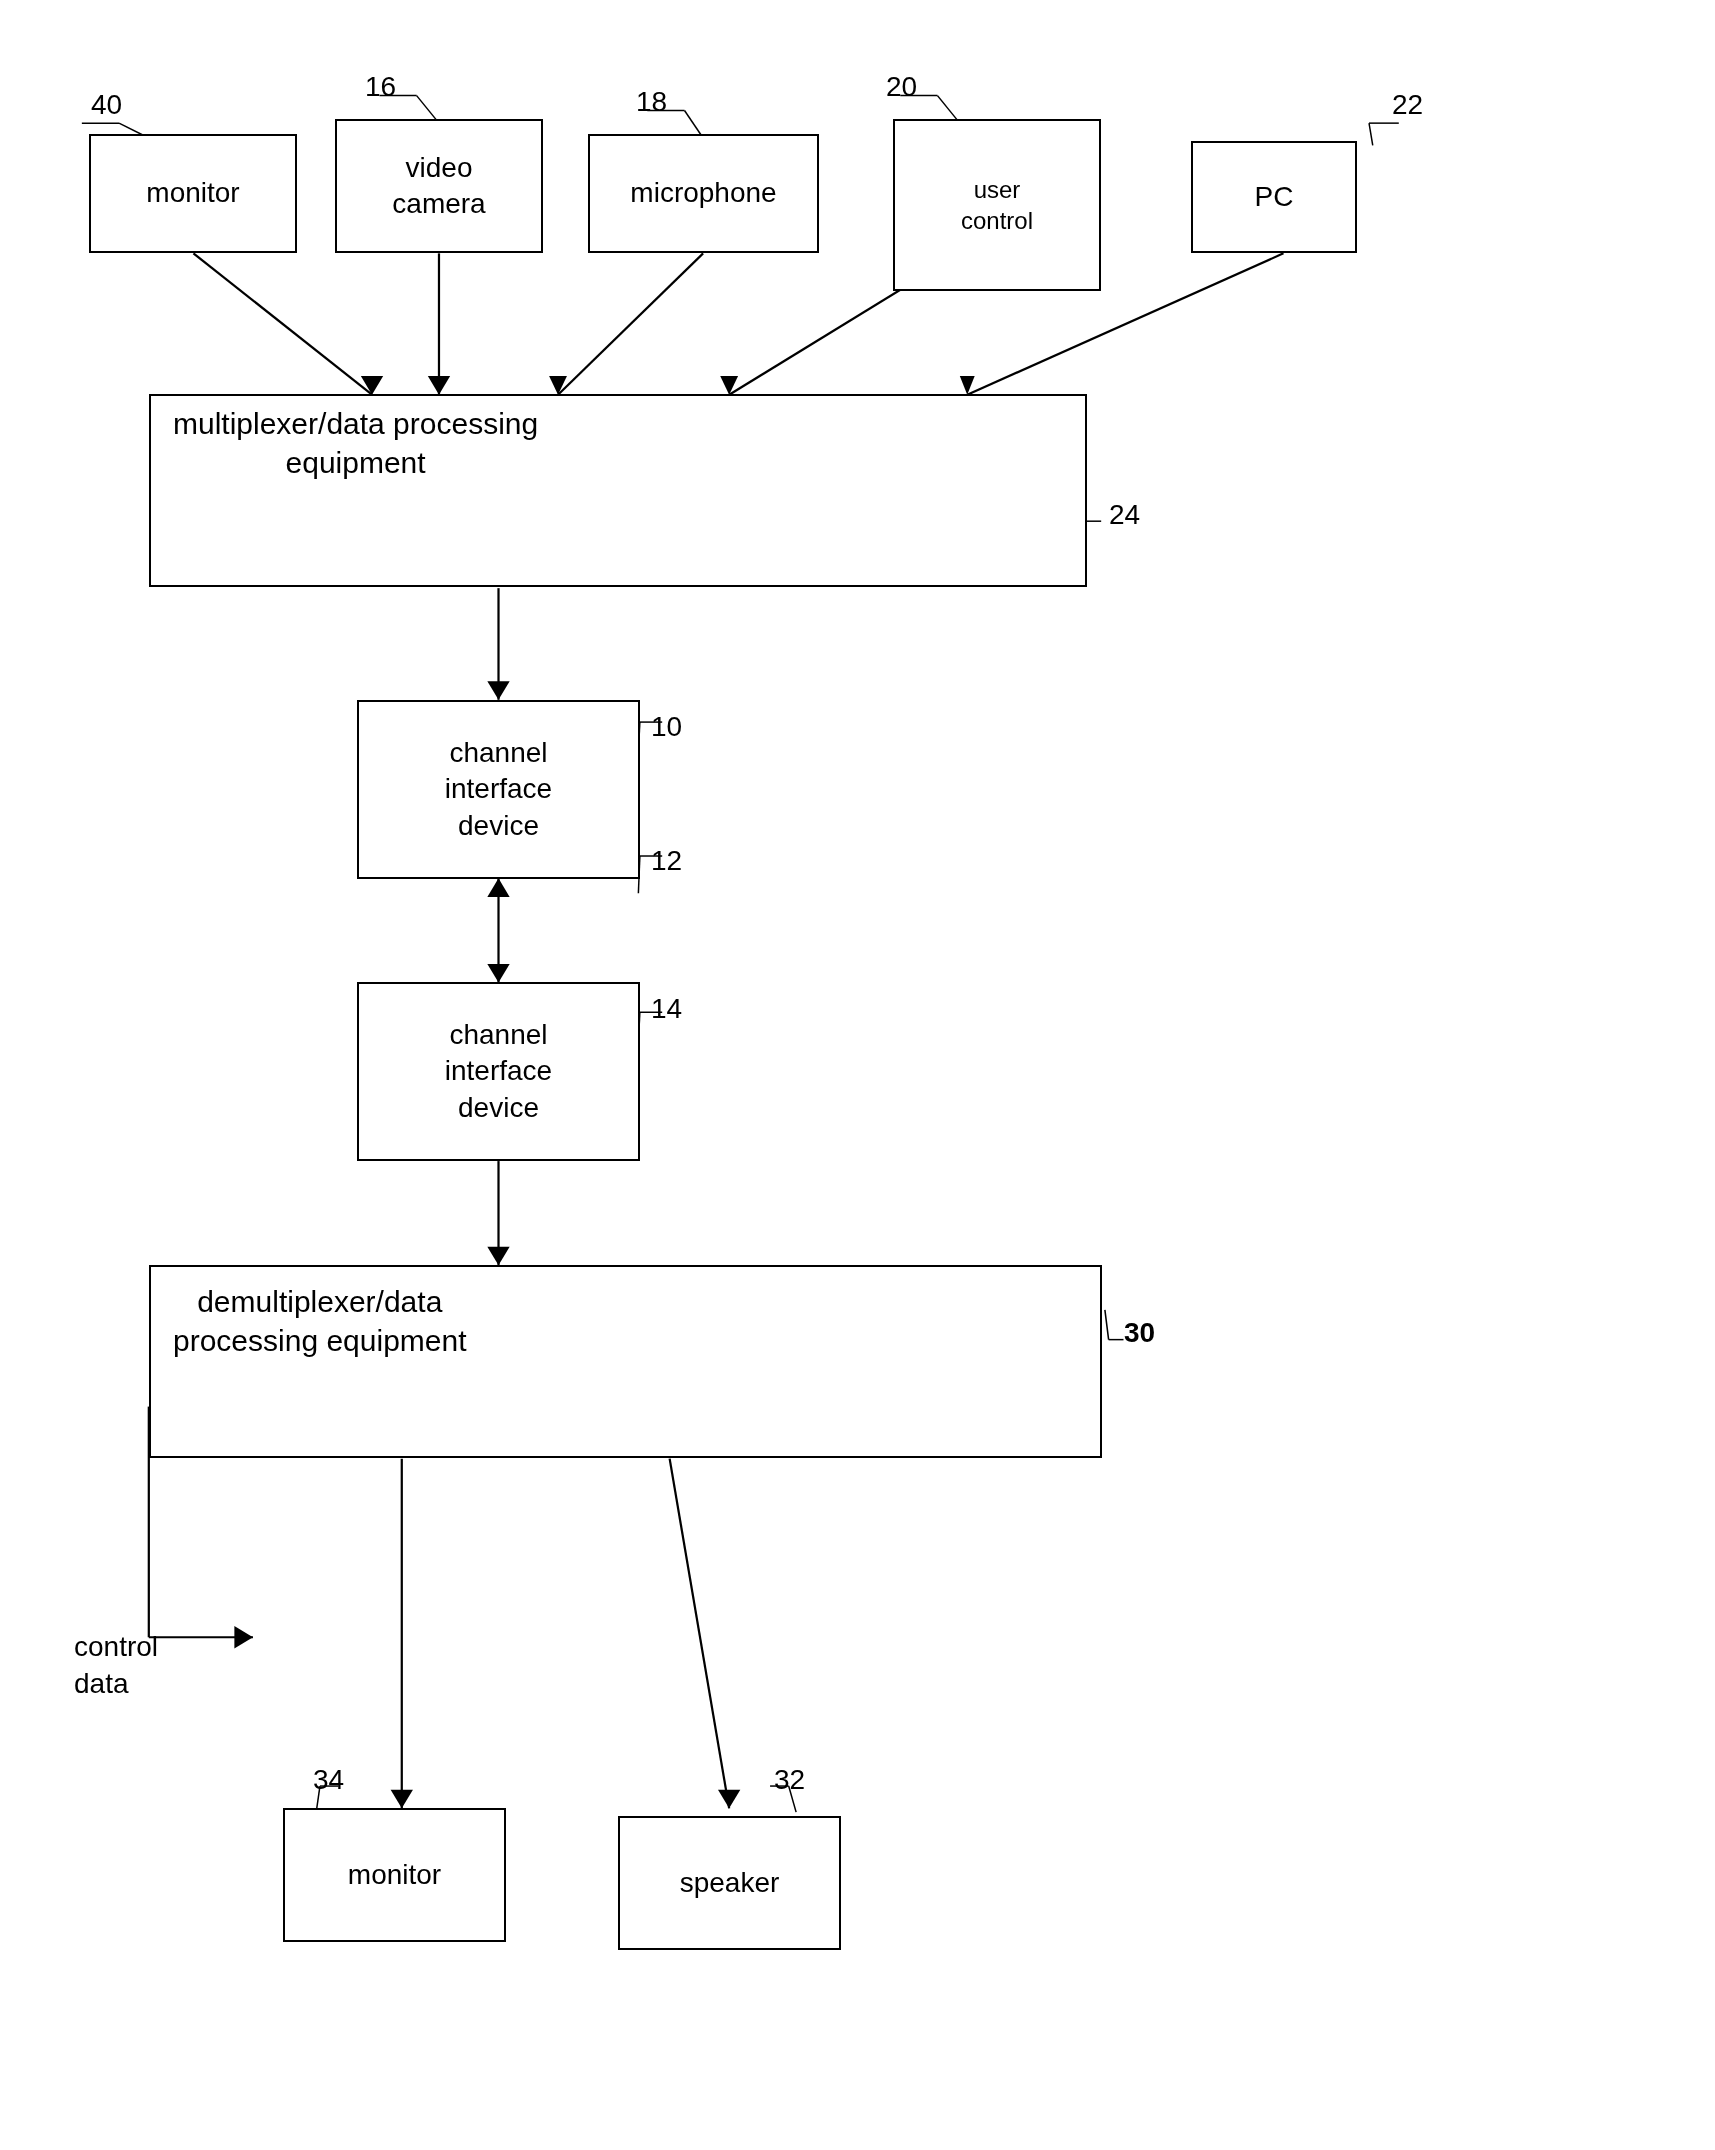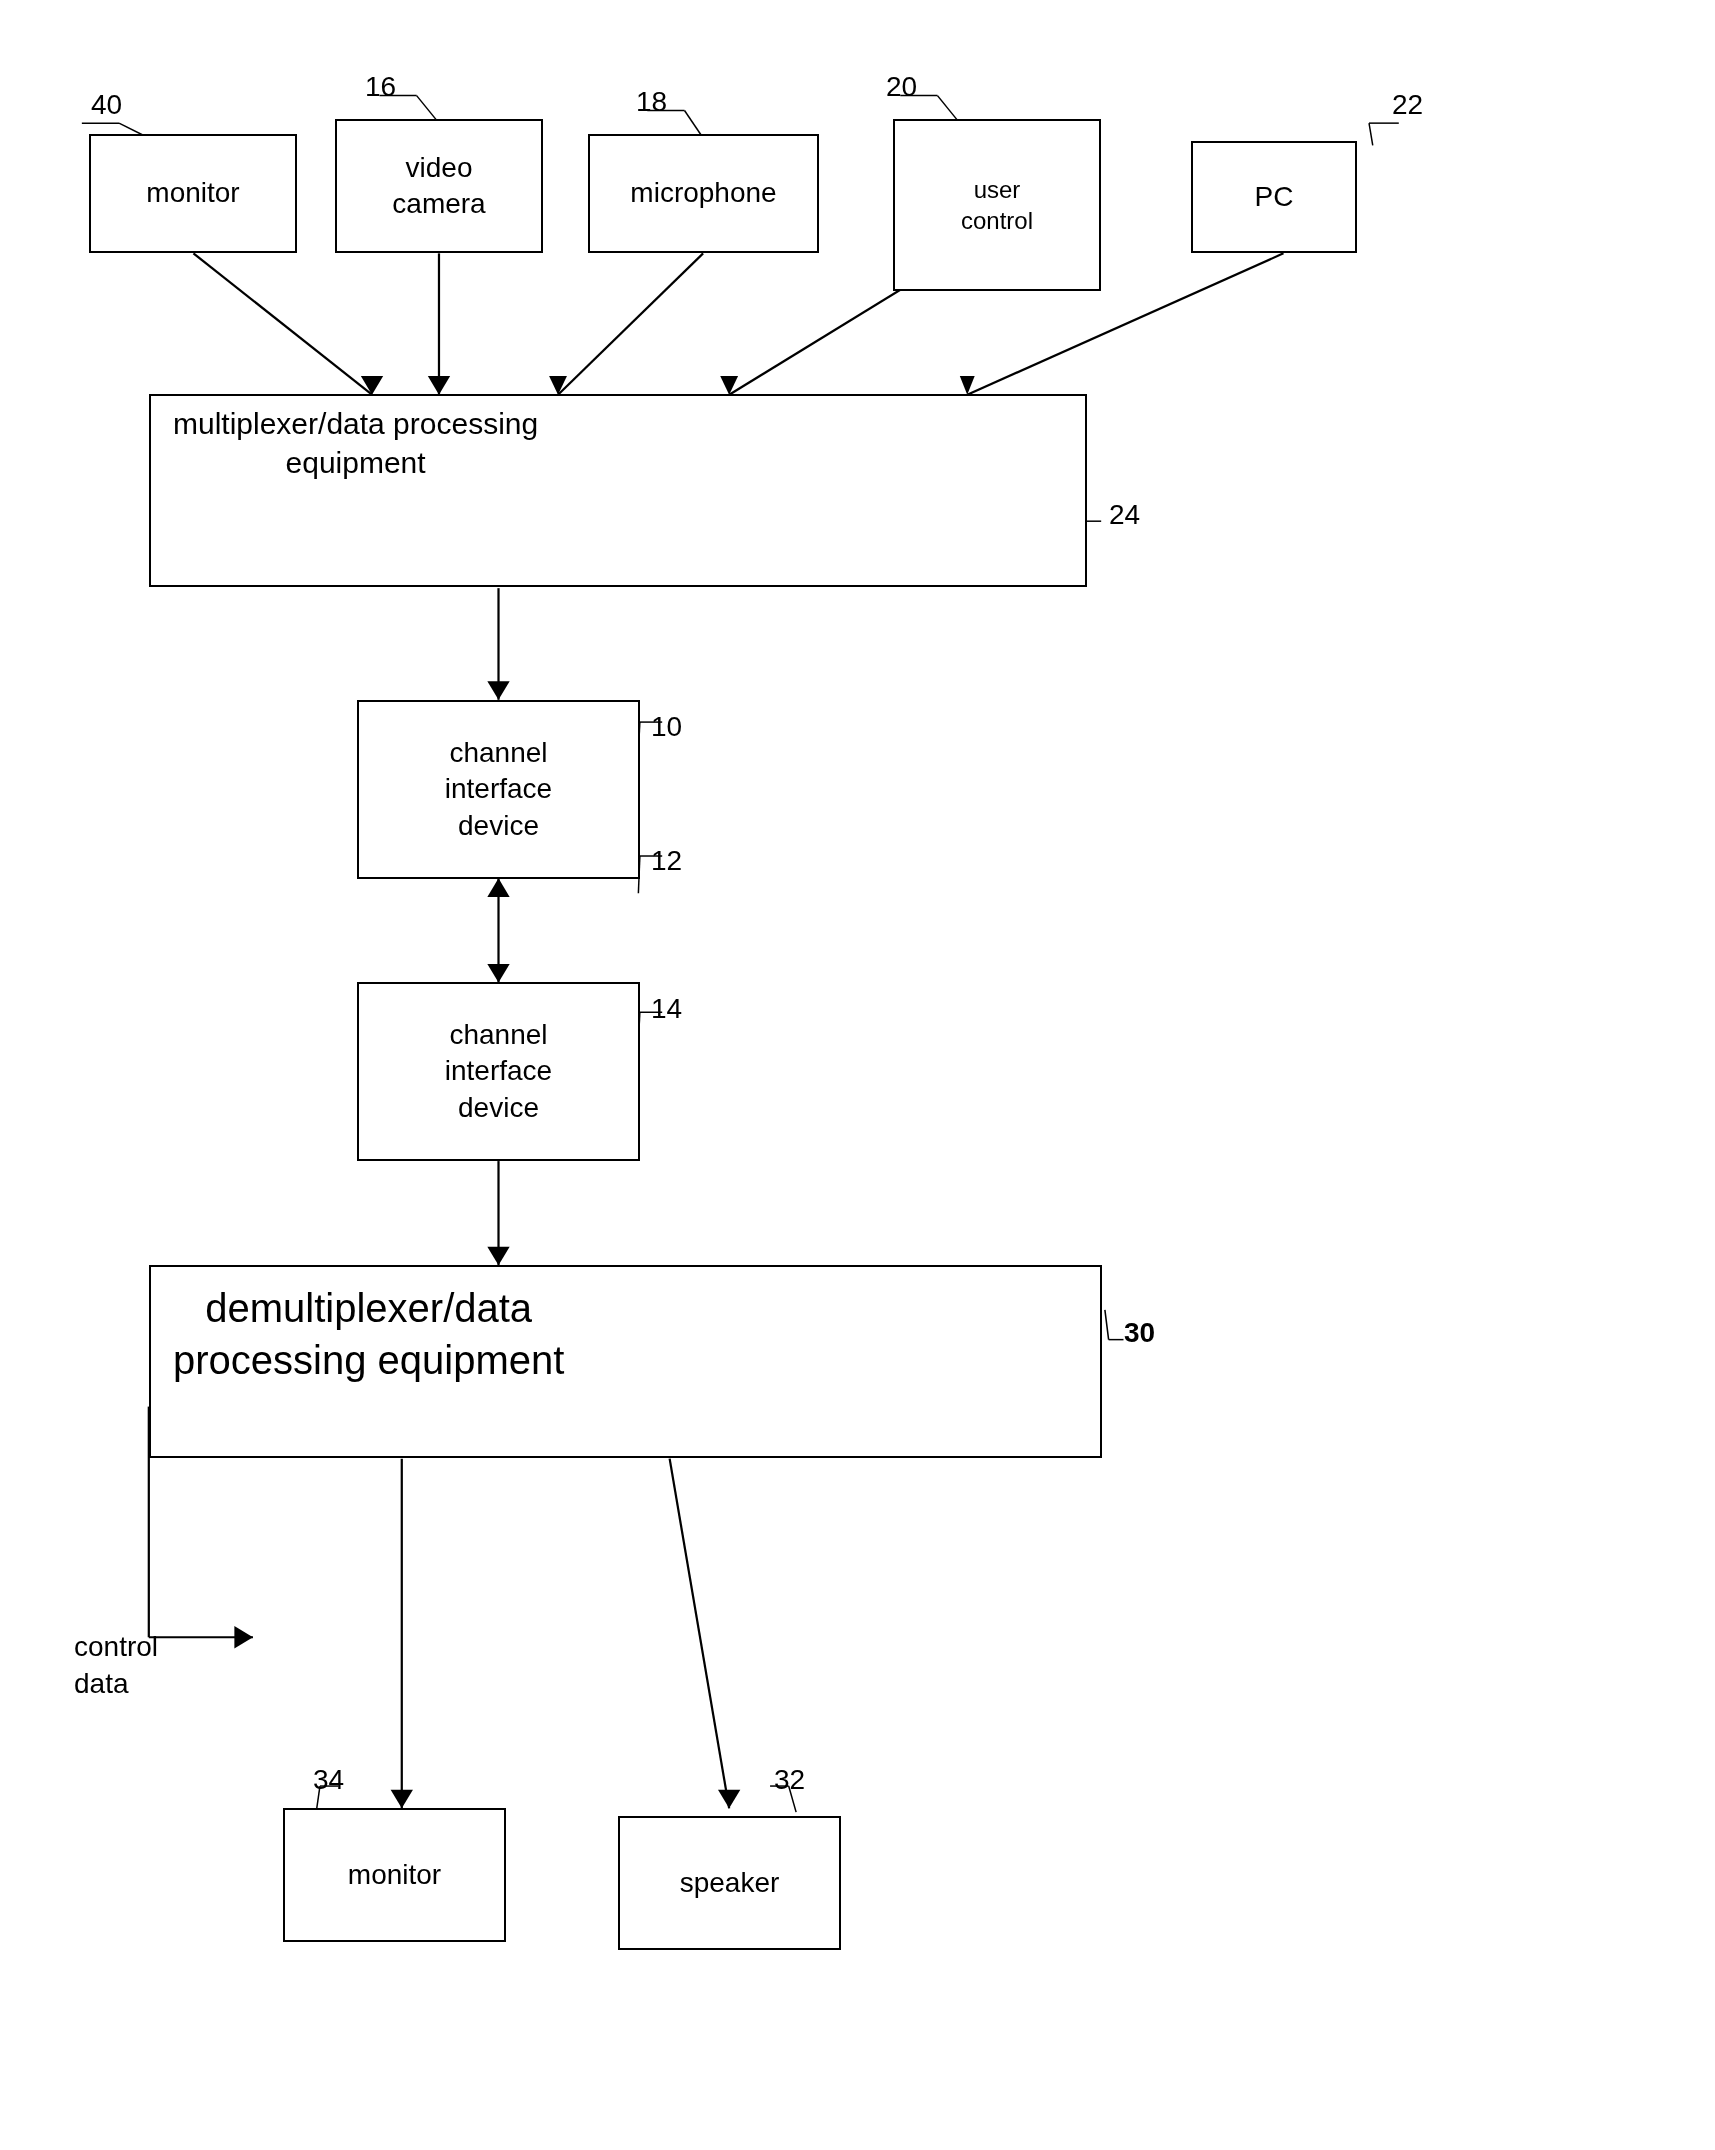--- a/index.html
+++ b/index.html
@@ -157,21 +157,21 @@
 interface
 device</span>
   </div>
 
   <div class="box" style="left:357px; top:982px; width:283px; height:179px; font-size:28px;">
     <span style="white-space:pre-line;">channel
 interface
 device</span>
   </div>
 
-  <div class="box" style="left:149px; top:1265px; width:953px; height:193px; font-size:40px; justify-content:flex-start; padding-left:22px; align-items:flex-start; padding-top:15px;">
+  <div class="box" style="left:149px; top:1265px; width:953px; height:193px; font-size:30px; justify-content:flex-start; padding-left:22px; align-items:flex-start; padding-top:15px;">
     <span style="white-space:pre-line;">demultiplexer/data
 processing equipment</span>
   </div>
 
   <div class="box" style="left:283px; top:1808px; width:223px; height:134px; font-size:28px;">
     <span>monitor</span>
   </div>
 
   <div class="box" style="left:618px; top:1808px; width:223px; height:134px; font-size:28px;margin-top:8px;">
     <span>speaker</span>

